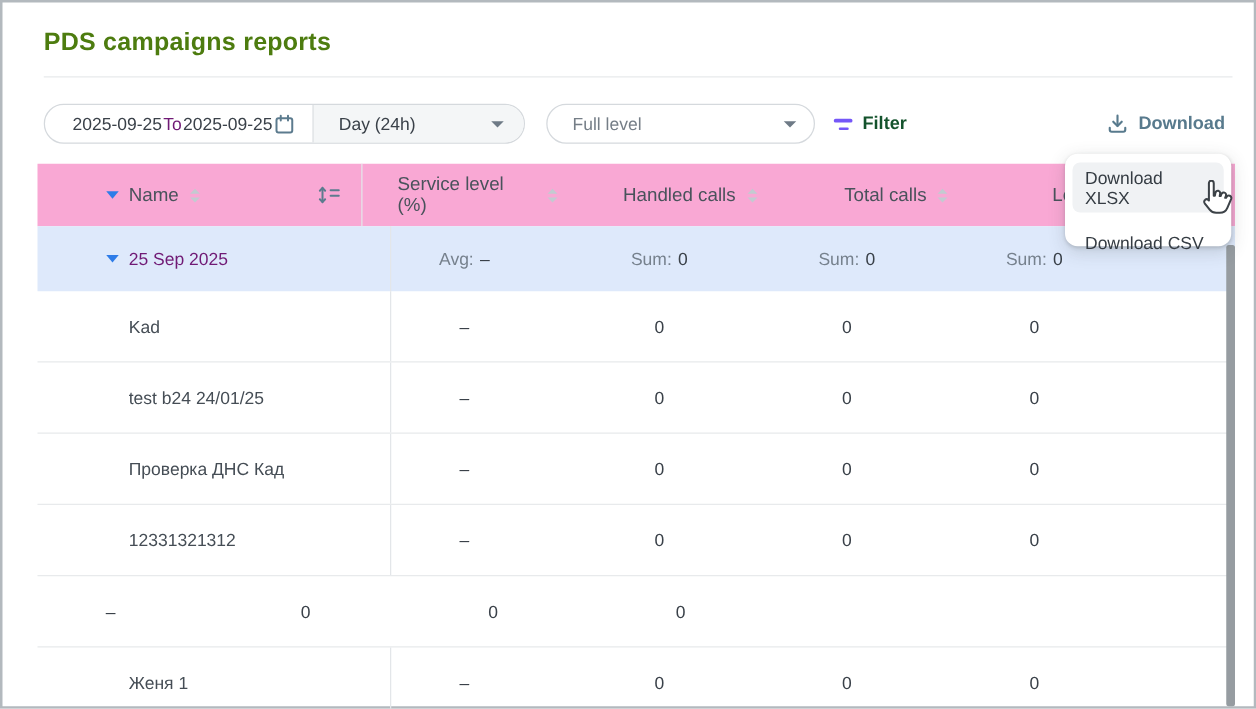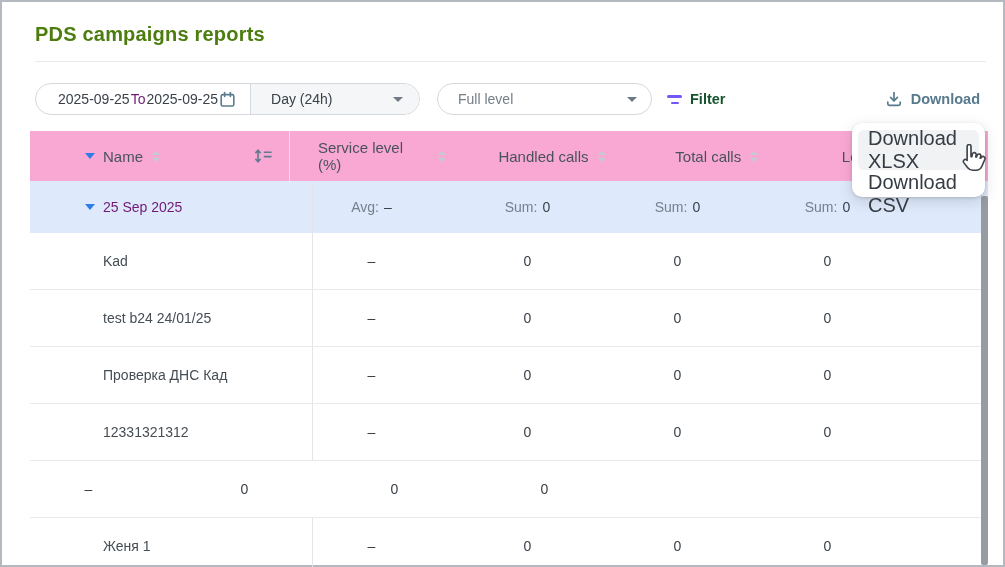--- a/index.html
+++ b/index.html
@@ -65,21 +65,21 @@
 
   .drow { height:57px; border-bottom:1px solid #e8eaec; color:#454d55; }
   .drow .c-num { color:#3a4149; }
 
   
   .vscroll { position:absolute; left:981px; top:196px; width:7px; height:369px; background:#969c a1; background:#969ca1; border-radius:2px; }
 
   
   .menu { position:absolute; left:852px; top:123px; width:133px; height:74px; background:#fff; border-radius:10px;
           box-shadow:0 1px 3px rgba(60,64,67,.2), 0 4px 14px rgba(60,64,67,.18); padding:7px 6px; z-index:20; }
-  .menu-item { height:40px; display:flex; align-items:center; padding:0 10px; border-radius:6px; font-size:20px; color:#353c43; cursor:pointer; }
+  .menu-item { height:40px; display:flex; align-items:center; padding:0 10px; border-radius:6px; font-size:14px; color:#353c43; cursor:pointer; }
   .menu-item.hl { background:#f0f2f4; }
   .menu-item + .menu-item { margin-top:4px; }
 
   .cursor { position:absolute; left:957px; top:144px; z-index:30; pointer-events:none; }
 
   .icon { display:inline-flex; }
 </style>
 </head>
 <body>
 

